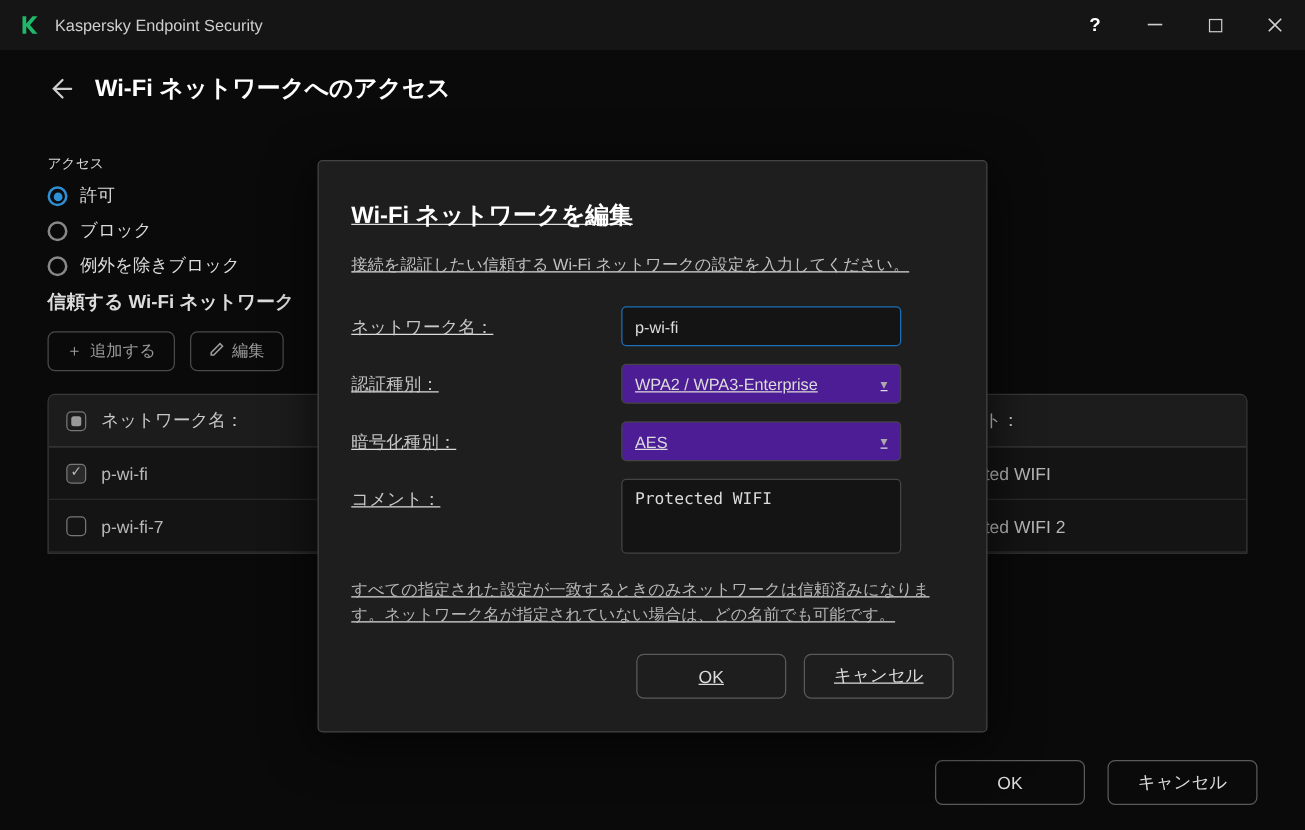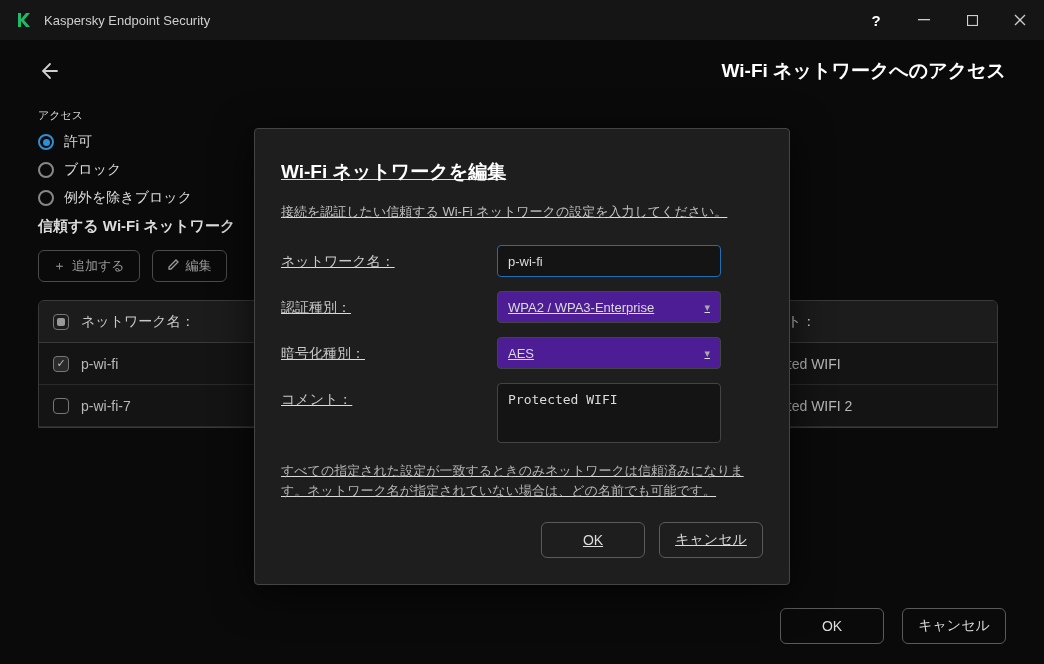--- a/index.html
+++ b/index.html
@@ -31,22 +31,21 @@
     display:flex; align-items:center; justify-content:center;
     color: #cfcfcf; font-size: 14px;
   }
   .help-q { font-weight: bold; font-size: 15px; color:#fff;}
   
   .content {
     padding: 18px 38px 0 38px;
   }
   .page-header {
     display:flex; align-items:center; gap:18px;
-    margin-bottom: 24px;
-    justify-content: space-between;
+    margin-bottom: 39px;
   }
   .back-btn { color:#cfcfcf; display:flex; align-items:center; }
   .page-title { font-size: 19px; font-weight: 600; color:#fff; }
   .section-label { font-size: 11px; color:#dcdcdc; margin-bottom:10px; }
   .radio-row {
     display:flex; align-items:center; gap:10px;
     margin-bottom: 10px; font-size:14px;
   }
   .radio-outer {
     width:16px; height:16px; border-radius:50%;
@@ -100,21 +99,21 @@
   }
   .chk.checked::after {
     content:"✓"; color:#bbb; font-size:11px; line-height:1;
   }
   
   .footer {
     position:absolute; bottom:20px; right:38px;
     display:flex; gap:18px;
   }
   .footer-btn, .dlg-btn {
-    height:36px; width:104px;
+    height:36px; width:120px;
     border:1px solid #5a5a5a; border-radius:6px;
     background:transparent; color:#dcdcdc;
     font-size:14px;
     display:flex; align-items:center; justify-content:center;
   }
   
   .overlay {
     position:absolute; inset:0;
     background:rgba(0,0,0,0.0);
     display:flex; align-items:flex-start; justify-content:center;

